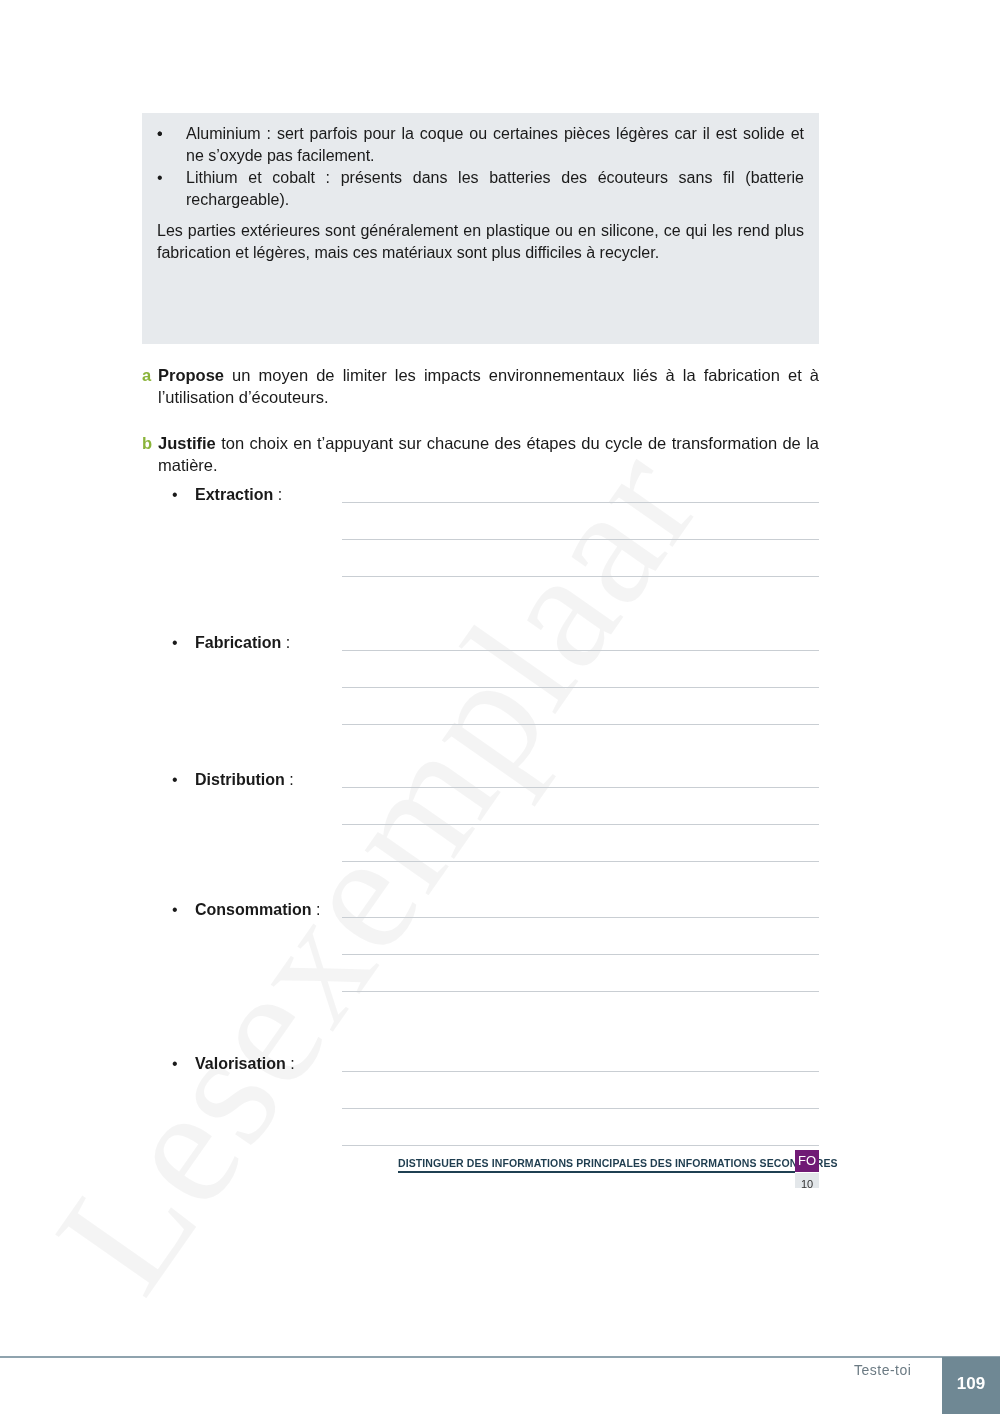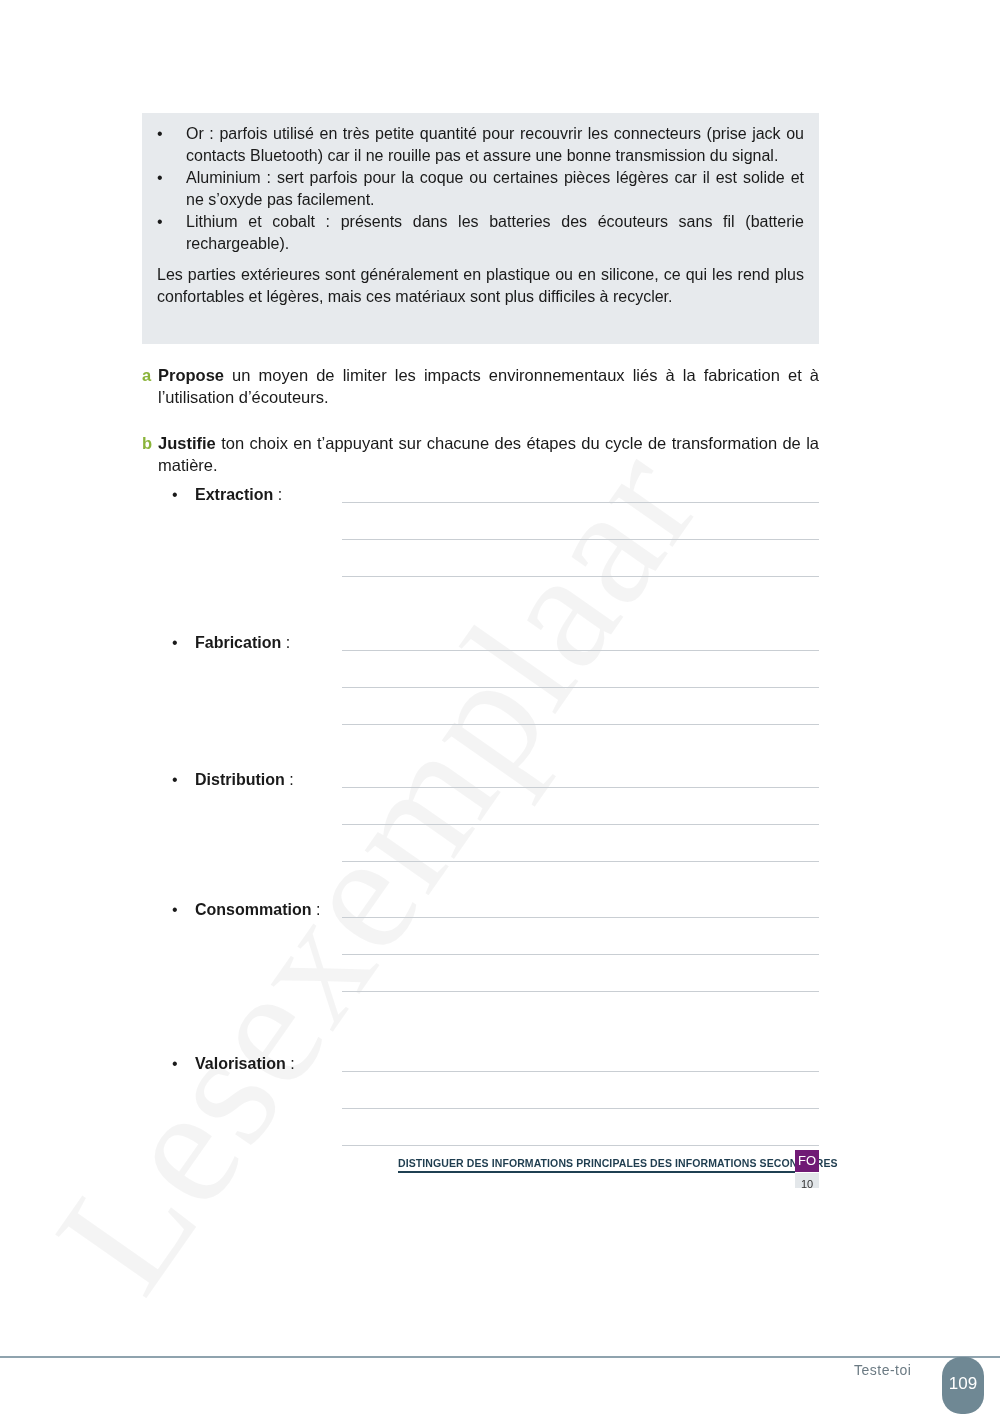--- a/index.html
+++ b/index.html
@@ -49,36 +49,36 @@
       color: #fff; font-size: 13px; text-align: center; line-height: 22px;
     }
     .footer-tag .num {
       position: absolute; right: 0; top: 23px; width: 24px; height: 15px; background: #e3e7ea;
       color: #333; font-size: 11px; text-align: center; line-height: 22px;
     }
 
     .page-rule { position: absolute; left: 0; top: 1356px; width: 1000px; height: 2px; background: #8fa3ae; }
     .section-name { position: absolute; left: 854px; top: 1362px; font-size: 14px; color: #6b7a83; letter-spacing: 0.5px; text-align: right; }
     .page-num {
-      position: absolute; left: 942px; top: 1357px; width: 42px; height: 57px; background: #6f8894;
-      color: #fff; font-weight: normal; font-size: 17px; text-align: center; line-height: 54px; border-radius: 19px;
+      position: absolute; left: 942px; top: 1357px; width: 58px; height: 57px; background: #6f8894;
+      color: #fff; font-weight: bold; font-size: 17px; text-align: center; line-height: 54px;
     }
   </style>
 </head>
 <body>
 
 <div class="watermark">Lesexemplaar</div>
 
 <div class="info-box">
   <ul>
-    <li><span class="bullet">•</span><span>Or : parfois utilisé en très petite quantité pour recouvrir les connecteurs (prise jack ou contacts Bluetooth) car il ne rouille pas et assure une bonne transmission du signal.</span></li>
+    <li><span class="bullet">•</span></li>
     <li><span class="bullet">•</span><span>Aluminium : sert parfois pour la coque ou certaines pièces légères car il est solide et ne s’oxyde pas facilement.</span></li>
     <li><span class="bullet">•</span><span>Lithium et cobalt : présents dans les batteries des écouteurs sans fil (batterie rechargeable).</span></li>
   </ul>
-  <p>Les parties extérieures sont généralement en plastique ou en silicone, ce qui les rend plus confortables et légères, mais ces matériaux sont plus difficiles à recycler.</p>
+  <p>Les parties extérieures sont généralement en plastique ou en silicone, ce qui les rend plus fabrication et légères, mais ces matériaux sont plus difficiles à recycler.</p>
 </div>
 
 <div class="question" style="top:364px;">
   <span class="letter">a</span>
   <div class="text"><b>Propose</b><span> un moyen de limiter les impacts environnementaux liés à la fabrication et à l’utilisation d’écouteurs.</span></div>
 </div>
 
 <div class="question" style="top:432px;">
   <span class="letter">b</span>
   <div class="text"><b>Justifie</b><span> ton choix en t’appuyant sur chacune des étapes du cycle de transformation de la matière.</span></div>

